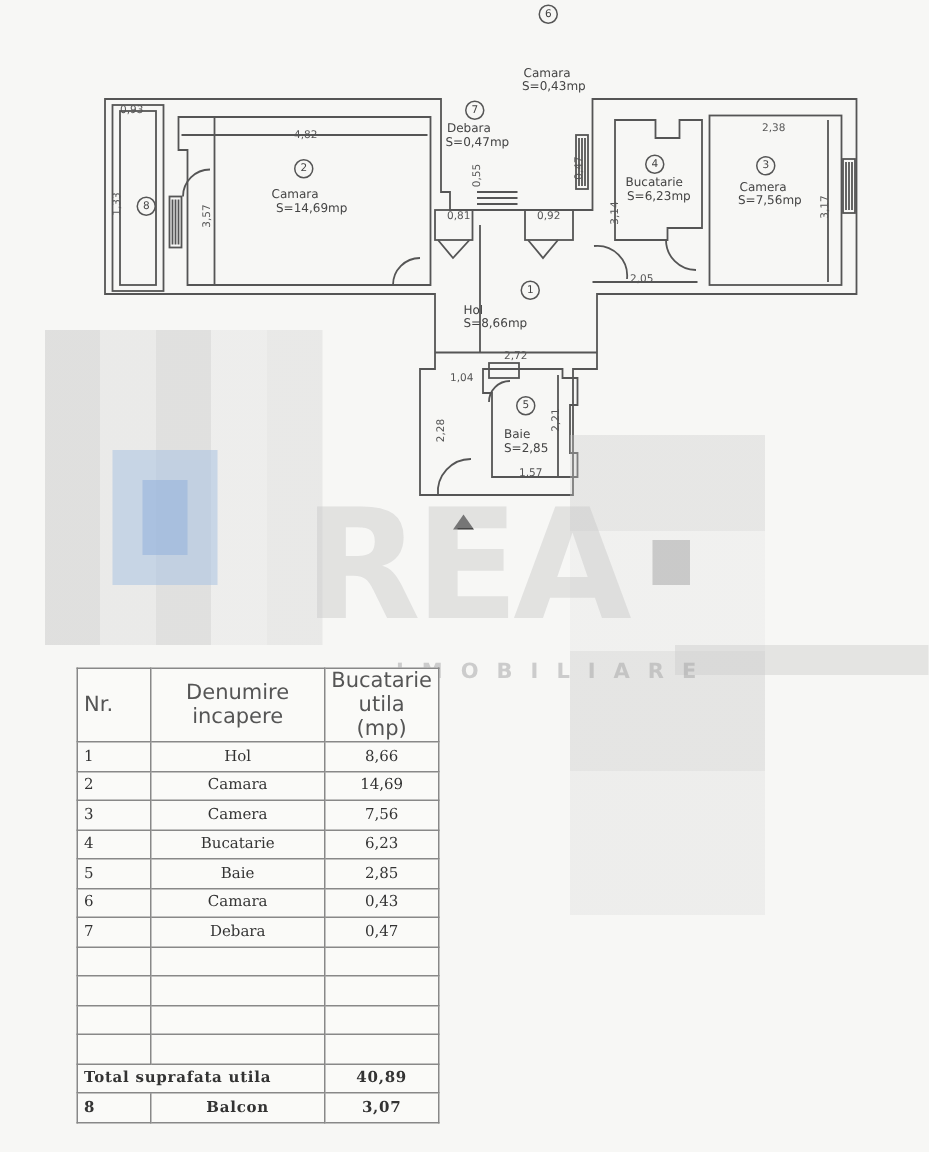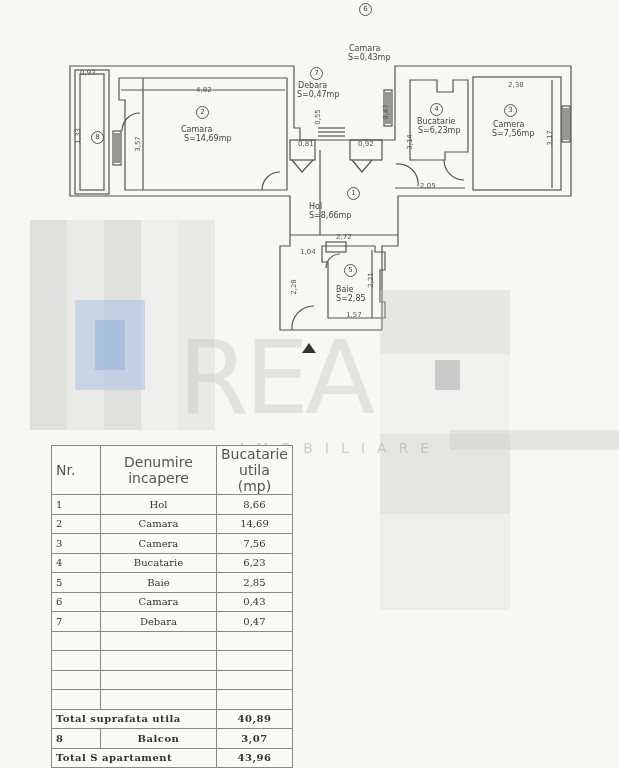--- a/index.html
+++ b/index.html
@@ -2,21 +2,21 @@
 <html><head>
 <meta charset="utf-8">
 <style>
   html,body{margin:0;padding:0;}
   body{width:619px;height:768px;background:#f7f7f5;position:relative;overflow:hidden;font-family:"DejaVu Sans",sans-serif;color:#333;}
   .plan{position:absolute;left:0;top:0;width:619px;height:440px;}
   .lbl{position:absolute;font-size:8px;line-height:9px;text-align:center;color:#444;white-space:nowrap;}
   .dim{position:absolute;font-size:7px;color:#555;white-space:nowrap;}
   .num{position:absolute;width:11px;height:11px;border:1px solid #555;border-radius:50%;font-size:7px;line-height:11px;text-align:center;color:#444;}
   .pix{position:absolute;}
-  .wm{position:absolute;font-family:"DejaVu Sans",sans-serif;color:rgba(200,200,200,0.45);font-weight:400;}
+  .wm{position:absolute;font-family:"DejaVu Sans",sans-serif;color:rgba(200,200,200,0.45);font-weight:700;margin-left:24px;}
   table.rooms{position:absolute;left:51px;top:445px;width:242px;border-collapse:collapse;font-family:"DejaVu Serif",serif;font-size:10px;color:#333;background:#fafaf8;}
   table.rooms td,table.rooms th{border:1px solid #888;padding:0 4px;height:18.5px;font-weight:normal;}
   table.rooms th{height:42px;font-family:"DejaVu Sans",sans-serif;font-size:14px;color:#555;}
   .c1{width:40px;text-align:left;}
   .c2{text-align:center;}
   .c3{width:66px;text-align:center;}
   .tot{font-weight:bold !important;font-size:10px;letter-spacing:0.5px;}
 </style>
 </head>
 <body>
@@ -203,18 +203,14 @@
       </tr>
   <tr>
     <td colspan="2" class="tot">Total suprafata utila</td>
     <td class="c3 tot">40,89</td>
   </tr>
   <tr>
     <td class="c1 tot">8</td>
     <td class="c2 tot">Balcon</td>
     <td class="c3 tot">3,07</td>
   </tr>
-  <tr>
-    <td colspan="2" class="tot">Total S apartament</td>
-    <td class="c3 tot">43,96</td>
-  </tr>
 </tbody>
   </table>
 
 </body></html>

